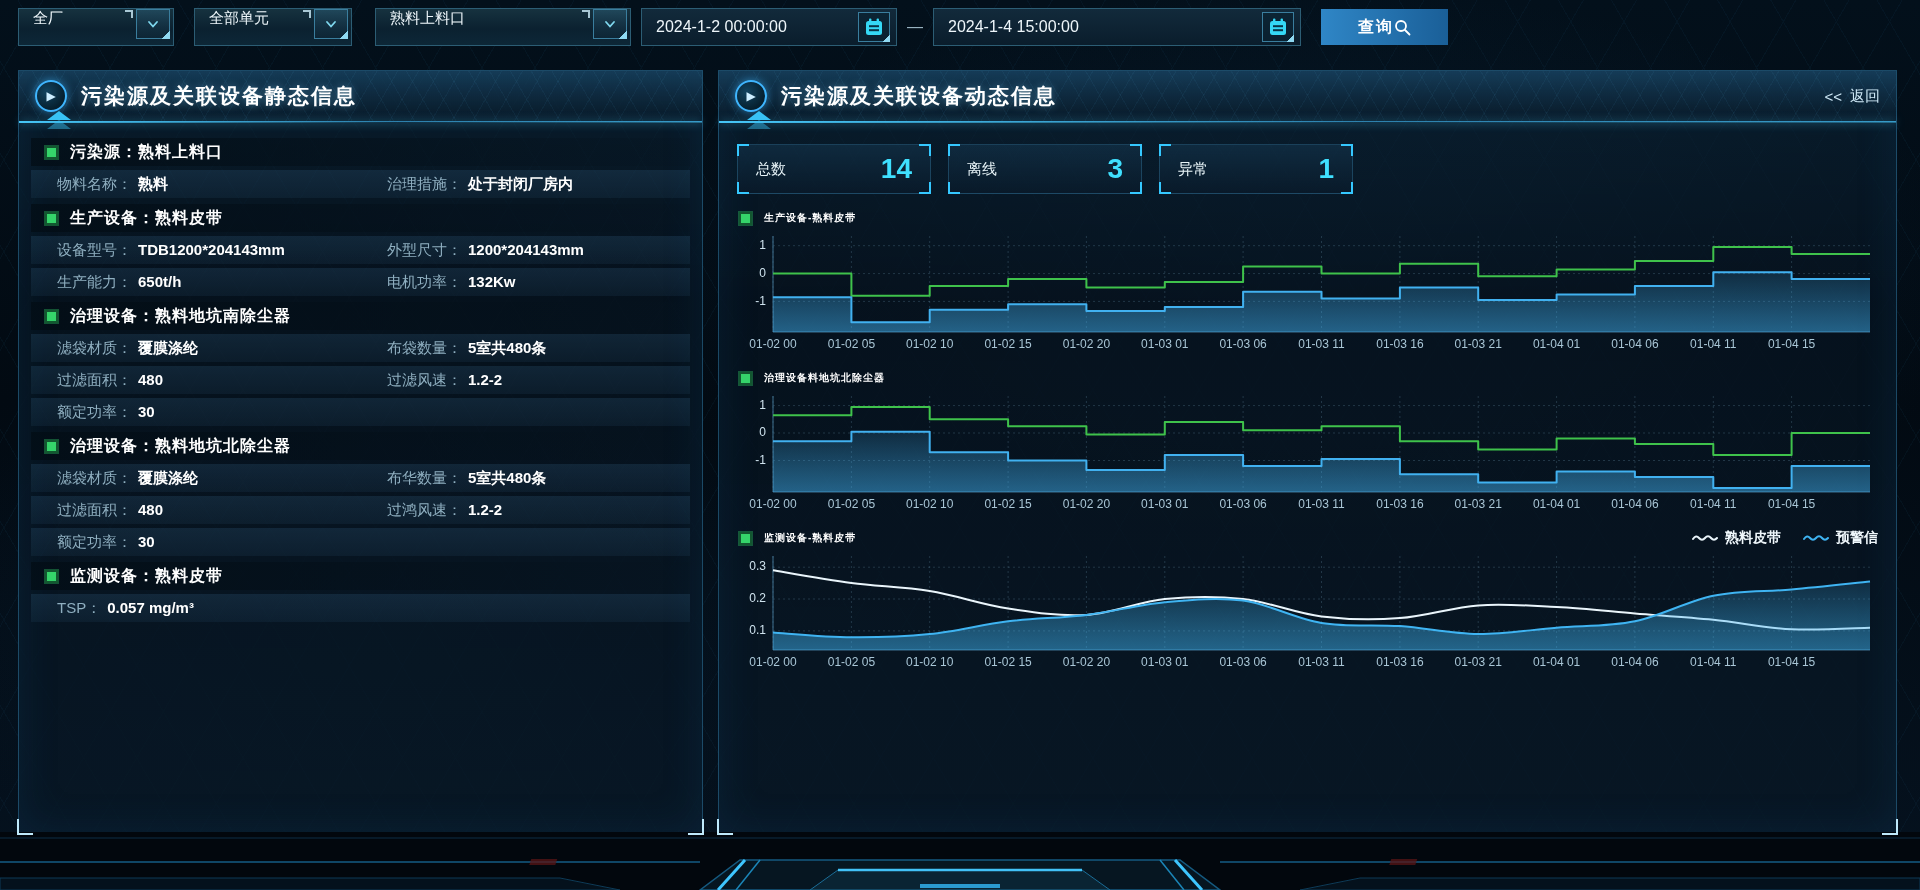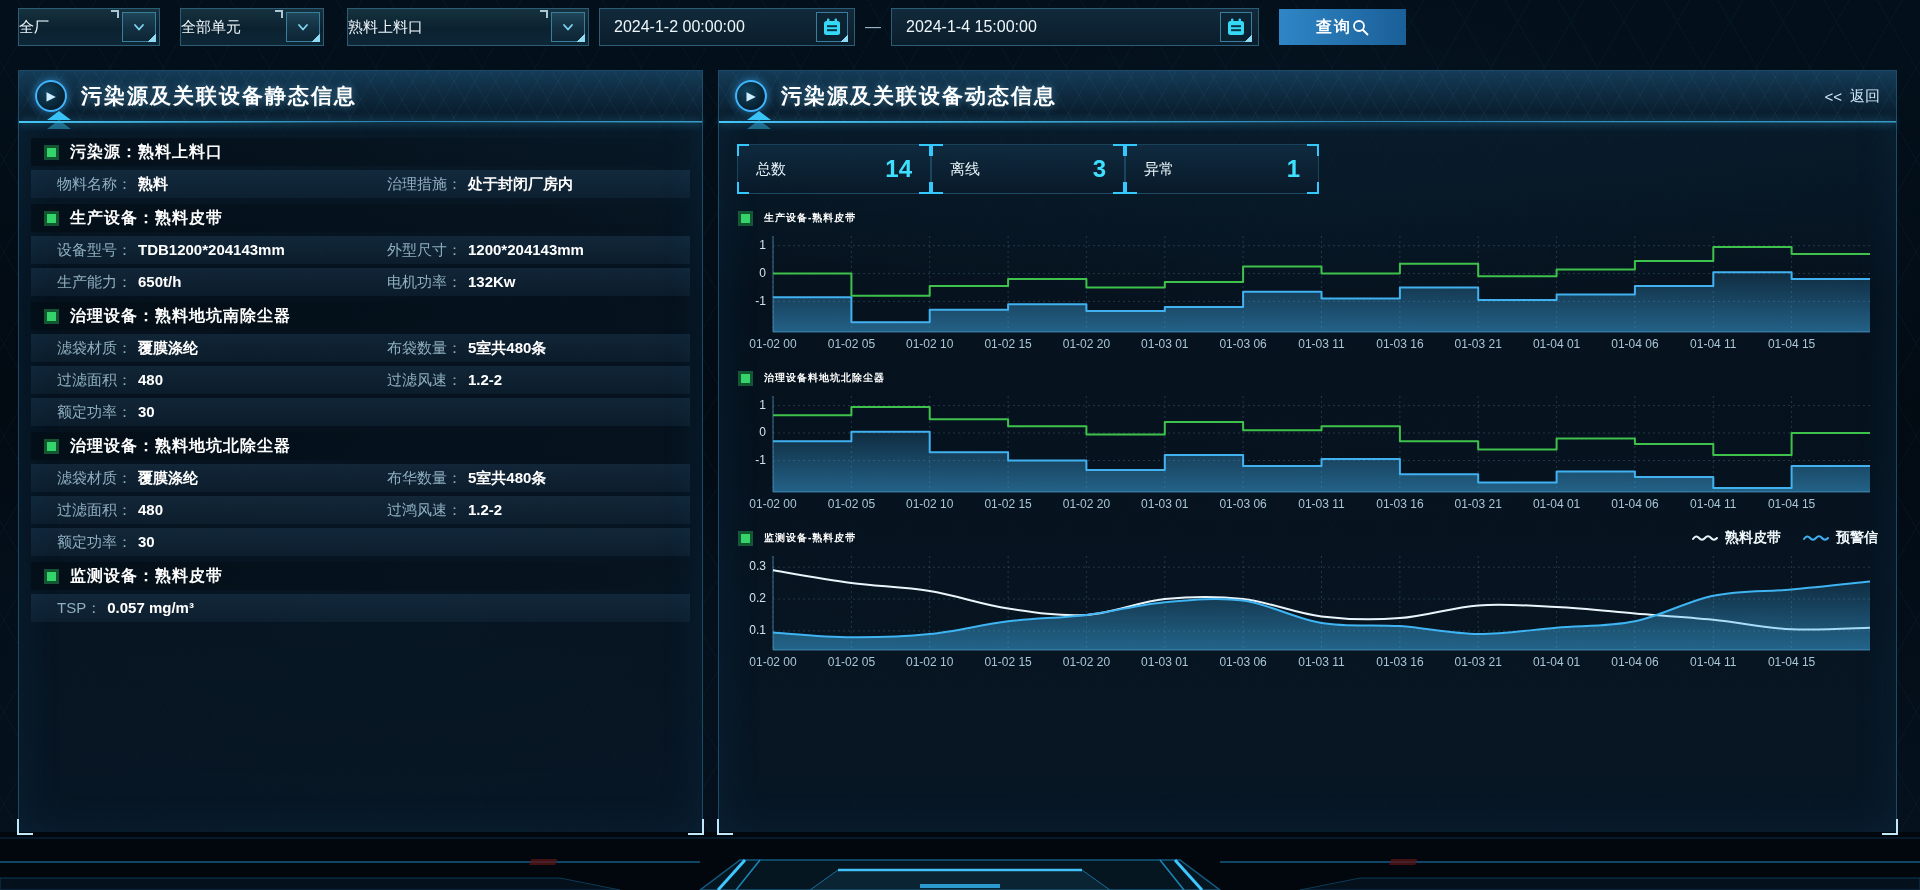--- a/index.html
+++ b/index.html
@@ -10,23 +10,23 @@
       radial-gradient(1100px 480px at 68% 32%, rgba(22,70,110,0.22), transparent 62%),
       radial-gradient(900px 400px at 20% 70%, rgba(14,50,80,0.18), transparent 60%),
       linear-gradient(180deg,#03101b 0%,#020a12 45%,#05121f 100%);}
   .page::before{content:'';position:absolute;inset:0;pointer-events:none;opacity:.05;
     background:
       repeating-linear-gradient(60deg, #2e8fc0 0 1px, transparent 1px 46px),
       repeating-linear-gradient(-60deg, #2e8fc0 0 1px, transparent 1px 46px);}
 
   
   .toolbar{position:absolute;top:9px;left:18px;height:36px;display:flex;align-items:center;z-index:5;}
-  .select{height:36px;display:flex;align-items:center;justify-content:space-between;
+  .select{height:36px;display:flex;justify-content:space-between;
     background:linear-gradient(180deg,#16323f 0%,#0b2130 55%,#0d2737 100%);
-    border:1px solid #2c5d74;color:#eef6fa;font-size:15px;position:relative;cursor:pointer;}
+    border:1px solid #2c5d74;color:#eef6fa;font-size:15px;padding-left:14px;position:relative;cursor:pointer;}
   .select .corner-notch{position:absolute;top:1px;right:40px;width:6px;height:6px;
     border-top:2px solid #cfeefb;border-right:2px solid #cfeefb;opacity:.8;}
   .sel-1{width:140px;margin-right:20px;}
   .sel-2{width:142px;margin-right:23px;}
   .sel-3{width:240px;margin-right:10px;}
   .arrow-box{width:32px;height:28px;margin-right:3px;position:relative;flex:none;
     border:1px solid #3a7e9e;display:flex;align-items:center;justify-content:center;
     background:linear-gradient(180deg,rgba(48,104,132,0.4),rgba(14,38,54,0.7));}
   .arrow-box::after{content:'';position:absolute;right:-1px;bottom:-1px;width:9px;height:9px;
     background:linear-gradient(135deg,transparent 55%,#8fd9f2 55%);}
@@ -85,32 +85,32 @@
   .bullet{width:9px;height:9px;flex:none;background:#35d46a;border:2px solid rgba(18,80,45,0.95);
     box-shadow:0 0 0 1px rgba(53,212,106,0.35);}
   .sec-title{color:#fff;font-weight:bold;font-size:16px;letter-spacing:1px;}
   .kv-row{display:grid;grid-template-columns:1fr 1fr;height:28px;align-items:center;margin:4px 0;
     padding-left:26px;background:linear-gradient(180deg,rgba(72,132,178,0.17),rgba(72,132,178,0.09));gap:27px;}
   .kv-cell{display:flex;align-items:baseline;overflow:hidden;white-space:nowrap;}
   .kv-label{color:#8fafc0;font-size:15px;}
   .kv-value{color:#fff;font-weight:bold;font-size:15px;margin-left:6px;}
 
   
-  .stats-row{display:flex;margin:22px 0 10px 18px;}
+  .stats-row{display:flex;gap:17px;margin:22px 0 10px 18px;}
   .stat-card{position:relative;width:194px;height:50px;display:flex;align-items:center;
     justify-content:space-between;padding:0 18px;box-sizing:border-box;
     background:linear-gradient(180deg,rgba(22,58,84,0.5),rgba(9,26,42,0.75));
     border:1px solid rgba(52,122,162,0.4);}
   .corner{position:absolute;width:10px;height:10px;border:0 solid #35c8ff;}
   .corner.tl{top:-1px;left:-1px;border-top-width:2px;border-left-width:2px;}
   .corner.tr{top:-1px;right:-1px;border-top-width:2px;border-right-width:2px;}
   .corner.bl{bottom:-1px;left:-1px;border-bottom-width:2px;border-left-width:2px;}
   .corner.br{bottom:-1px;right:-1px;border-bottom-width:2px;border-right-width:2px;}
   .stat-label{font-size:15px;color:#e8f4f8;}
-  .stat-value{font-size:24px;font-weight:bold;color:#3fe0ff;}
+  .stat-value{font-size:28px;font-weight:bold;color:#3fe0ff;}
 
   .charts-area{padding:0 18px;}
   .chart-block{margin-top:12px;}
   .chart-title-row{display:flex;align-items:center;gap:12px;height:24px;padding-left:2px;}
   .chart-title{color:#fff;font-weight:bold;font-size:10px;letter-spacing:1px;}
   .legend{margin-left:auto;display:flex;gap:22px;align-items:center;text-align:center;}
   .legend-item{display:flex;align-items:center;gap:7px;cursor:pointer;}
   .legend-label{color:#f0f8fc;font-size:14px;font-weight:bold;}
   .chart-svg{display:block;}
 

